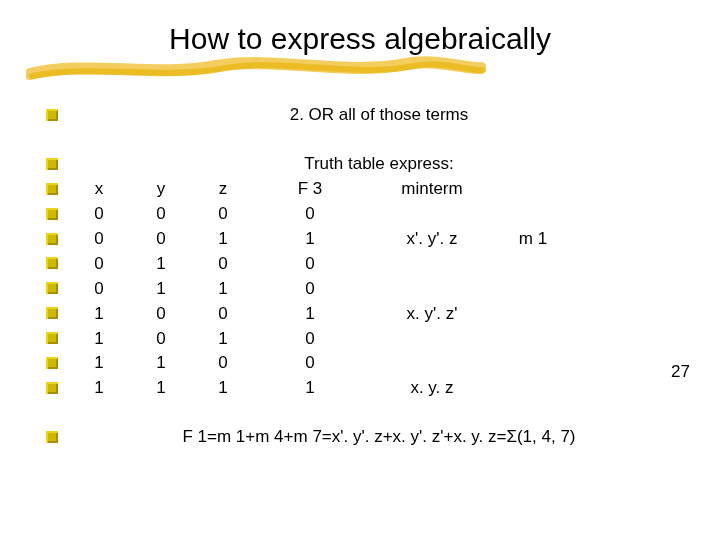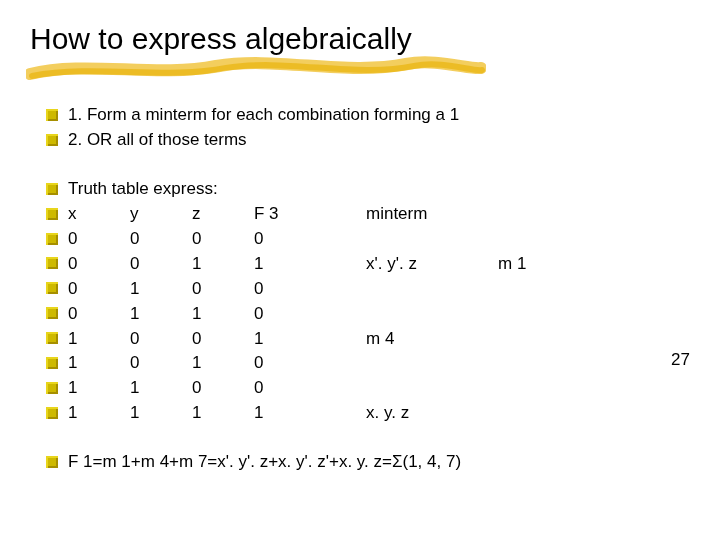--- a/index.html
+++ b/index.html
@@ -11,20 +11,21 @@
     font-family: Arial, Helvetica, sans-serif;
     color: #000;
     overflow: hidden;
   }
   .slide {
     position: relative;
     width: 720px;
     height: 396px;
     box-sizing: border-box;
     padding: 22px 30px 0 30px;
+    text-align: center;
   }
   .title {
     font-size: 30px;
     font-weight: 400;
     margin: 0 0 2px 0;
   }
   .stroke {
     position: relative;
     height: 28px;
     margin-top: -2px;
@@ -61,21 +62,21 @@
   .tbl {
     display: grid;
     grid-template-columns: 62px 62px 62px 112px 132px 70px;
     column-gap: 0;
     row-gap: 2px;
   }
   .tbl span { white-space: nowrap; }
   .pagenum {
     position: absolute;
     right: 30px;
-    bottom: 26px;
+    bottom: 14px;
     font-size: 17px;
     margin-left: 16px;
   }
 </style>
 </head>
 <body>
 
 <div class="slide">
 
   <h1 class="title">How to express algebraically</h1>
@@ -83,21 +84,20 @@
   <div class="stroke">
     <svg width="460" height="26">
       <path d="M4,18 C60,4 130,22 190,10 C250,0 320,20 380,8 C410,2 445,14 455,12" stroke="#f2c94c" stroke-width="12" stroke-linecap="round" fill="none" opacity="0.9"></path>
       <path d="M6,20 C70,8 140,24 200,12 C260,2 330,22 388,10 C416,4 448,16 456,14" stroke="#e8b000" stroke-width="6" stroke-linecap="round" fill="none" opacity="0.6"></path>
     </svg>
   </div>
 
   <div class="content">
 
     <ul class="b">
-      <li>1. Form a minterm for each combination forming a 1</li>
       <li>2. OR all of those terms</li>
     </ul>
 
     <div class="block-gap"></div>
 
     <ul class="b">
       <li>Truth table express:</li>
 
       <li>
         <div class="tbl">
@@ -149,21 +149,21 @@
         <span></span>
         <span></span>
       </div>
         </li>
       <li>
           <div class="tbl">
         <span>1</span>
         <span>0</span>
         <span>0</span>
         <span>1</span>
-        <span>m 4</span>
+        <span>x. y'. z'</span>
       </div>
         </li>
       <li>
           <div class="tbl">
         <span>1</span>
         <span>0</span>
         <span>1</span>
         <span>0</span>
         <span></span>
         <span></span>

